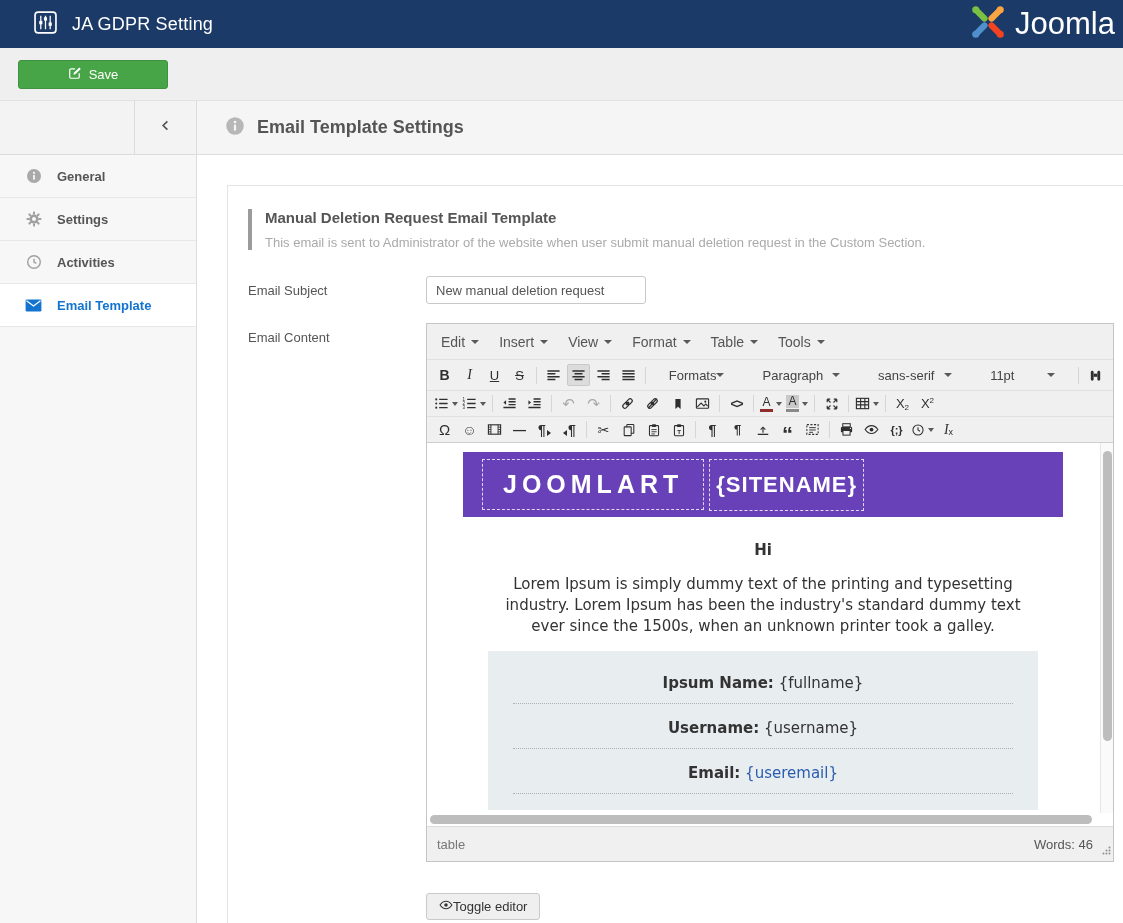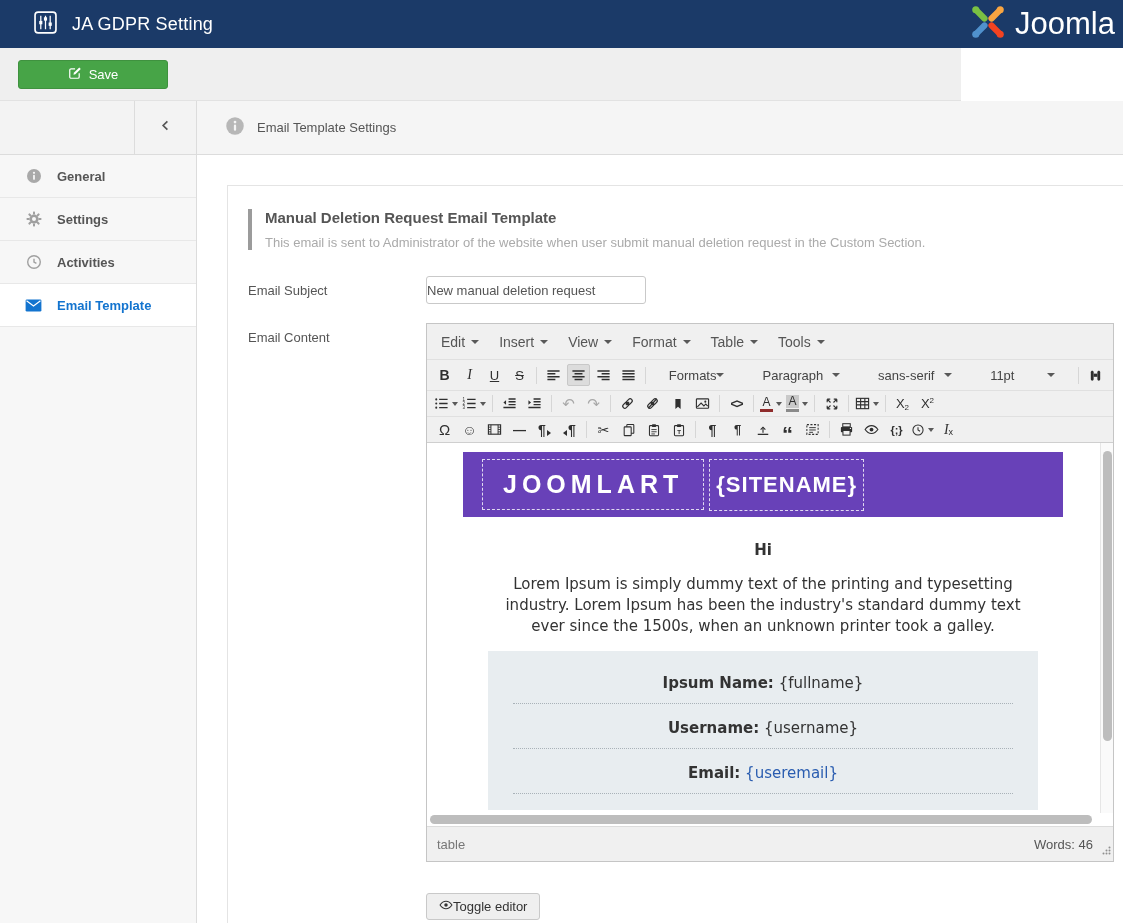--- a/index.html
+++ b/index.html
@@ -10,41 +10,41 @@
     background: #fff;
     overflow: hidden;
     color:#555;
   }
   
   .navbar { position:absolute; left:0; top:0; width:1123px; height:48px; background:#1b3a68; display:flex; align-items:center; padding-left:34px; }
   .navbar-title { color:#fff; font-size:18px; margin-left:15px; letter-spacing:.2px; }
   .logo { position:absolute; left:968px; top:0; width:155px; height:48px; display:flex; align-items:center; gap:7px; overflow:hidden; }
   .logo-text { color:#fff; font-size:31px; white-space:nowrap; }
   
-  .actionbar { position:absolute; left:0; top:48px; width:961px; height:53px; background:#efefef; border-bottom:1px solid #e2e2e2; }
+  .actionbar { position:absolute; left:0; top:48px; width:1123px; height:53px; background:#efefef; border-bottom:1px solid #e2e2e2; }
   .save-btn { position:absolute; left:18px; top:12px; width:150px; height:29px; background:#47a447; border:1px solid #3f923f; border-radius:3px; color:#fff; font-size:13px; display:flex; align-items:center; justify-content:center; gap:7px; cursor:pointer; }
   
   .sidebar { position:absolute; left:0; top:101px; width:197px; bottom:0; background:#f7f7f7; border-right:1px solid #dcdcdc; }
   .sidebar-head { height:54px; background:#f3f3f3; border-bottom:1px solid #dcdcdc; position:relative; }
   .collapse-cell { position:absolute; right:0; top:0; width:62px; height:100%; border-left:1px solid #dcdcdc; display:flex; align-items:center; justify-content:center; cursor:pointer; }
   .side-item { height:43px; display:flex; align-items:center; padding-left:25px; gap:15px; border-bottom:1px solid #e8e8e8; font-size:13px; font-weight:bold; color:#555; cursor:pointer; }
   .side-item.active { background:#fff; color:#1374cf; }
   .side-icon { width:17px; display:flex; justify-content:center; }
   
   .main-head { position:absolute; left:197px; top:101px; right:0; height:54px; background:#f5f5f5; border-bottom:1px solid #dcdcdc; display:flex; align-items:center; padding-left:28px; gap:12px; }
-  .main-head-title { font-size:13px; font-weight:normal; color:#555; }
+  .main-head-title { font-size:18px; font-weight:bold; color:#555; }
   
   .main { position:absolute; left:197px; top:155px; right:0; bottom:0; background:#fff; }
   .panel { position:absolute; left:30px; top:30px; right:0; bottom:0; border-top:1px solid #e4e4e4; border-left:1px solid #e4e4e4; background:#fff; padding:22px 0 0 20px; }
   .section-head { border-left:4px solid #9b9b9b; padding-left:13px; margin-bottom:26px; }
   .section-title { font-size:15px; font-weight:bold; color:#555; margin:1px 0 9px; }
   .section-desc { font-size:13px; color:#aaa; }
   .frow { display:flex; margin-bottom:19px; }
   .flabel { width:178px; font-size:13px; color:#555; padding-top:7px; }
-  .subject-input { width:220px; height:28px; border:1px solid #c9c9c9; border-radius:3px; padding:0 0; font-size:13px; color:#555; font-family:inherit; background:#fff; }
+  .subject-input { width:220px; height:28px; border:1px solid #c9c9c9; border-radius:3px; padding:0 9px; font-size:13px; color:#555; font-family:inherit; background:#fff; }
   
   .editor { width:688px; border:1px solid #c5c5c5; background:#f0f0f0; }
   .menubar { display:flex; align-items:center; height:36px; padding:4px 4px; border-bottom:1px solid #e0e0e0; }
   .menu-item { display:flex; align-items:center; gap:6px; padding:0 10px; font-size:14px; color:#555; height:100%; cursor:pointer; }
   .caret { width:0; height:0; border-left:4px solid transparent; border-right:4px solid transparent; border-top:4.5px solid #595959; }
   .tb-row { display:flex; align-items:center; padding:0 5px; border-bottom:1px solid #e0e0e0; background:#f0f0f0; }
   .r1 { height:31px; } .r2 { height:26px; } .r3 { height:26px; border-bottom:1px solid #cfcfcf; }
   .tb { min-width:23px; height:22px; display:inline-flex; align-items:center; justify-content:center; margin:0 1px; border:1px solid transparent; border-radius:2px; font-size:13px; color:#2f2f2f; cursor:pointer; font-family:"Liberation Sans","DejaVu Sans",sans-serif; }
   .tb.active { background:#dcdcdc; border-color:#c8c8c8; }
   .tb .caret { margin-left:3px; border-left-width:3.5px; border-right-width:3.5px; border-top-width:4px; }

